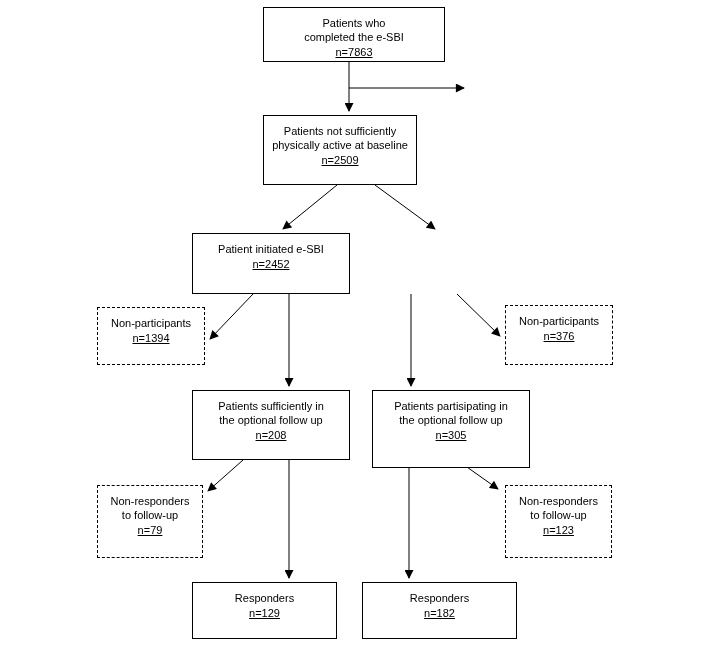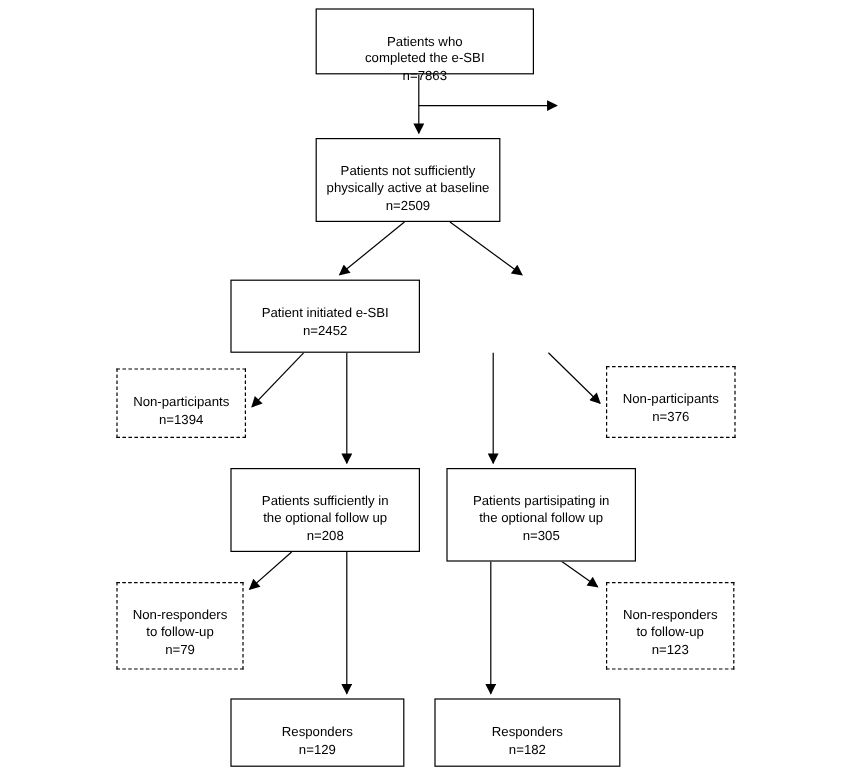--- a/index.html
+++ b/index.html
@@ -12,24 +12,24 @@
     font-size: 11px;
     line-height: 14px;
     color: #000000;
   }
   .box {
     position: absolute;
     box-sizing: border-box;
     border: 1px solid #000000;
     background: #ffffff;
     text-align: center;
-    padding-top: 20px;
+    padding-top: 8px;
   }
   .box.dashed { border-style: dashed; }
-  .box .nline { margin-top: 1px; }
+  .box .nline { margin-top: 1px; text-decoration: underline; }
   svg.arrows {
     position: absolute;
     left: 0; top: 0;
     pointer-events: none;
   }
   svg.arrows line { stroke: #000000; stroke-width: 1; }
 </style>
 </head>
 <body>
 

